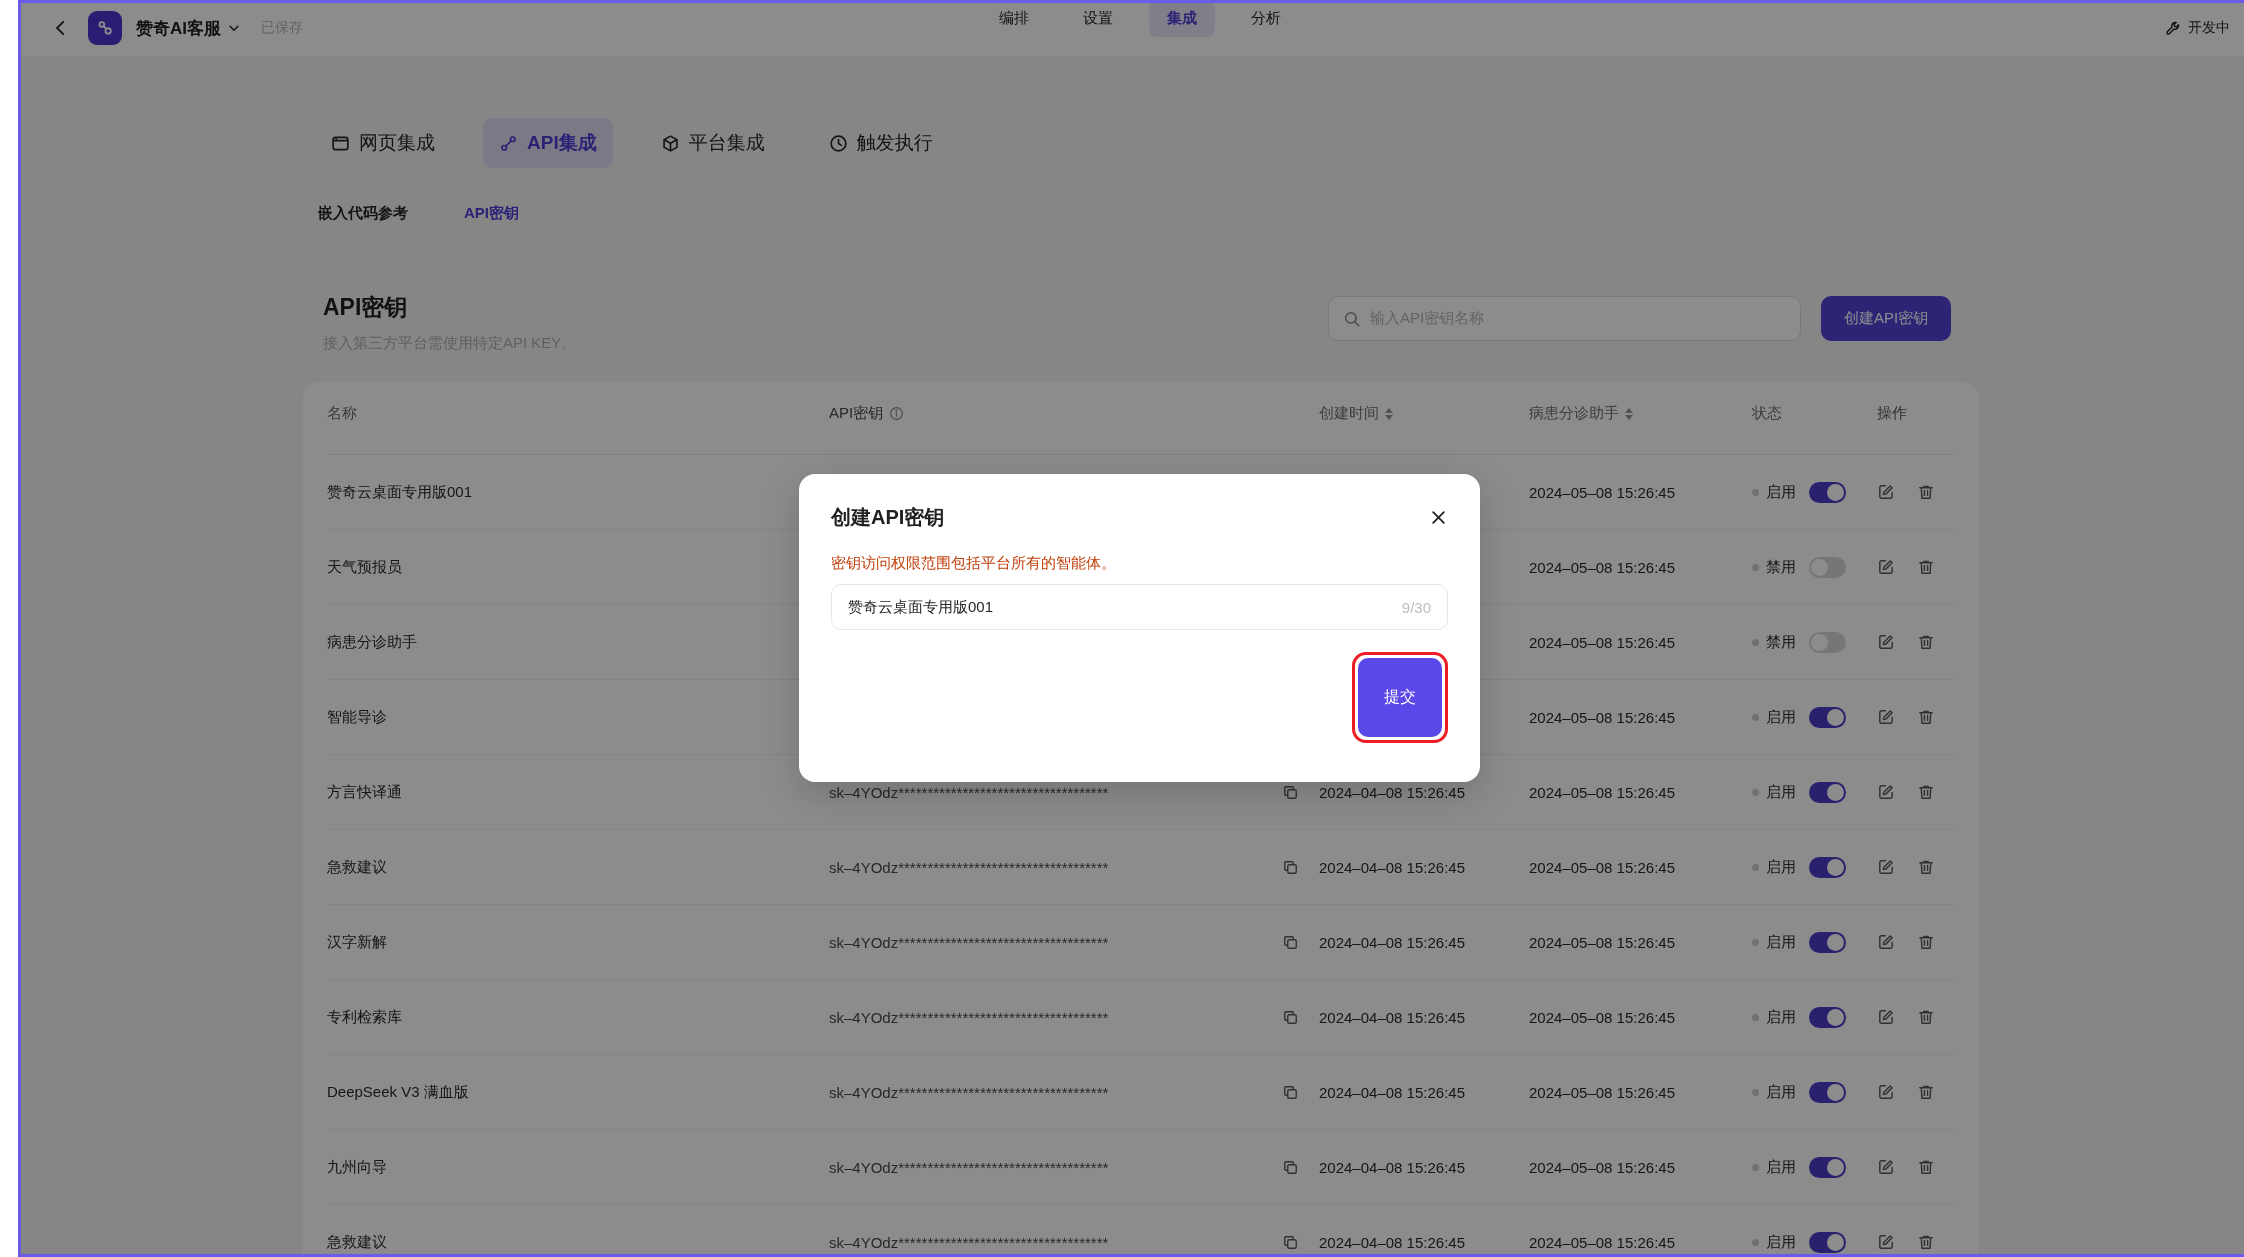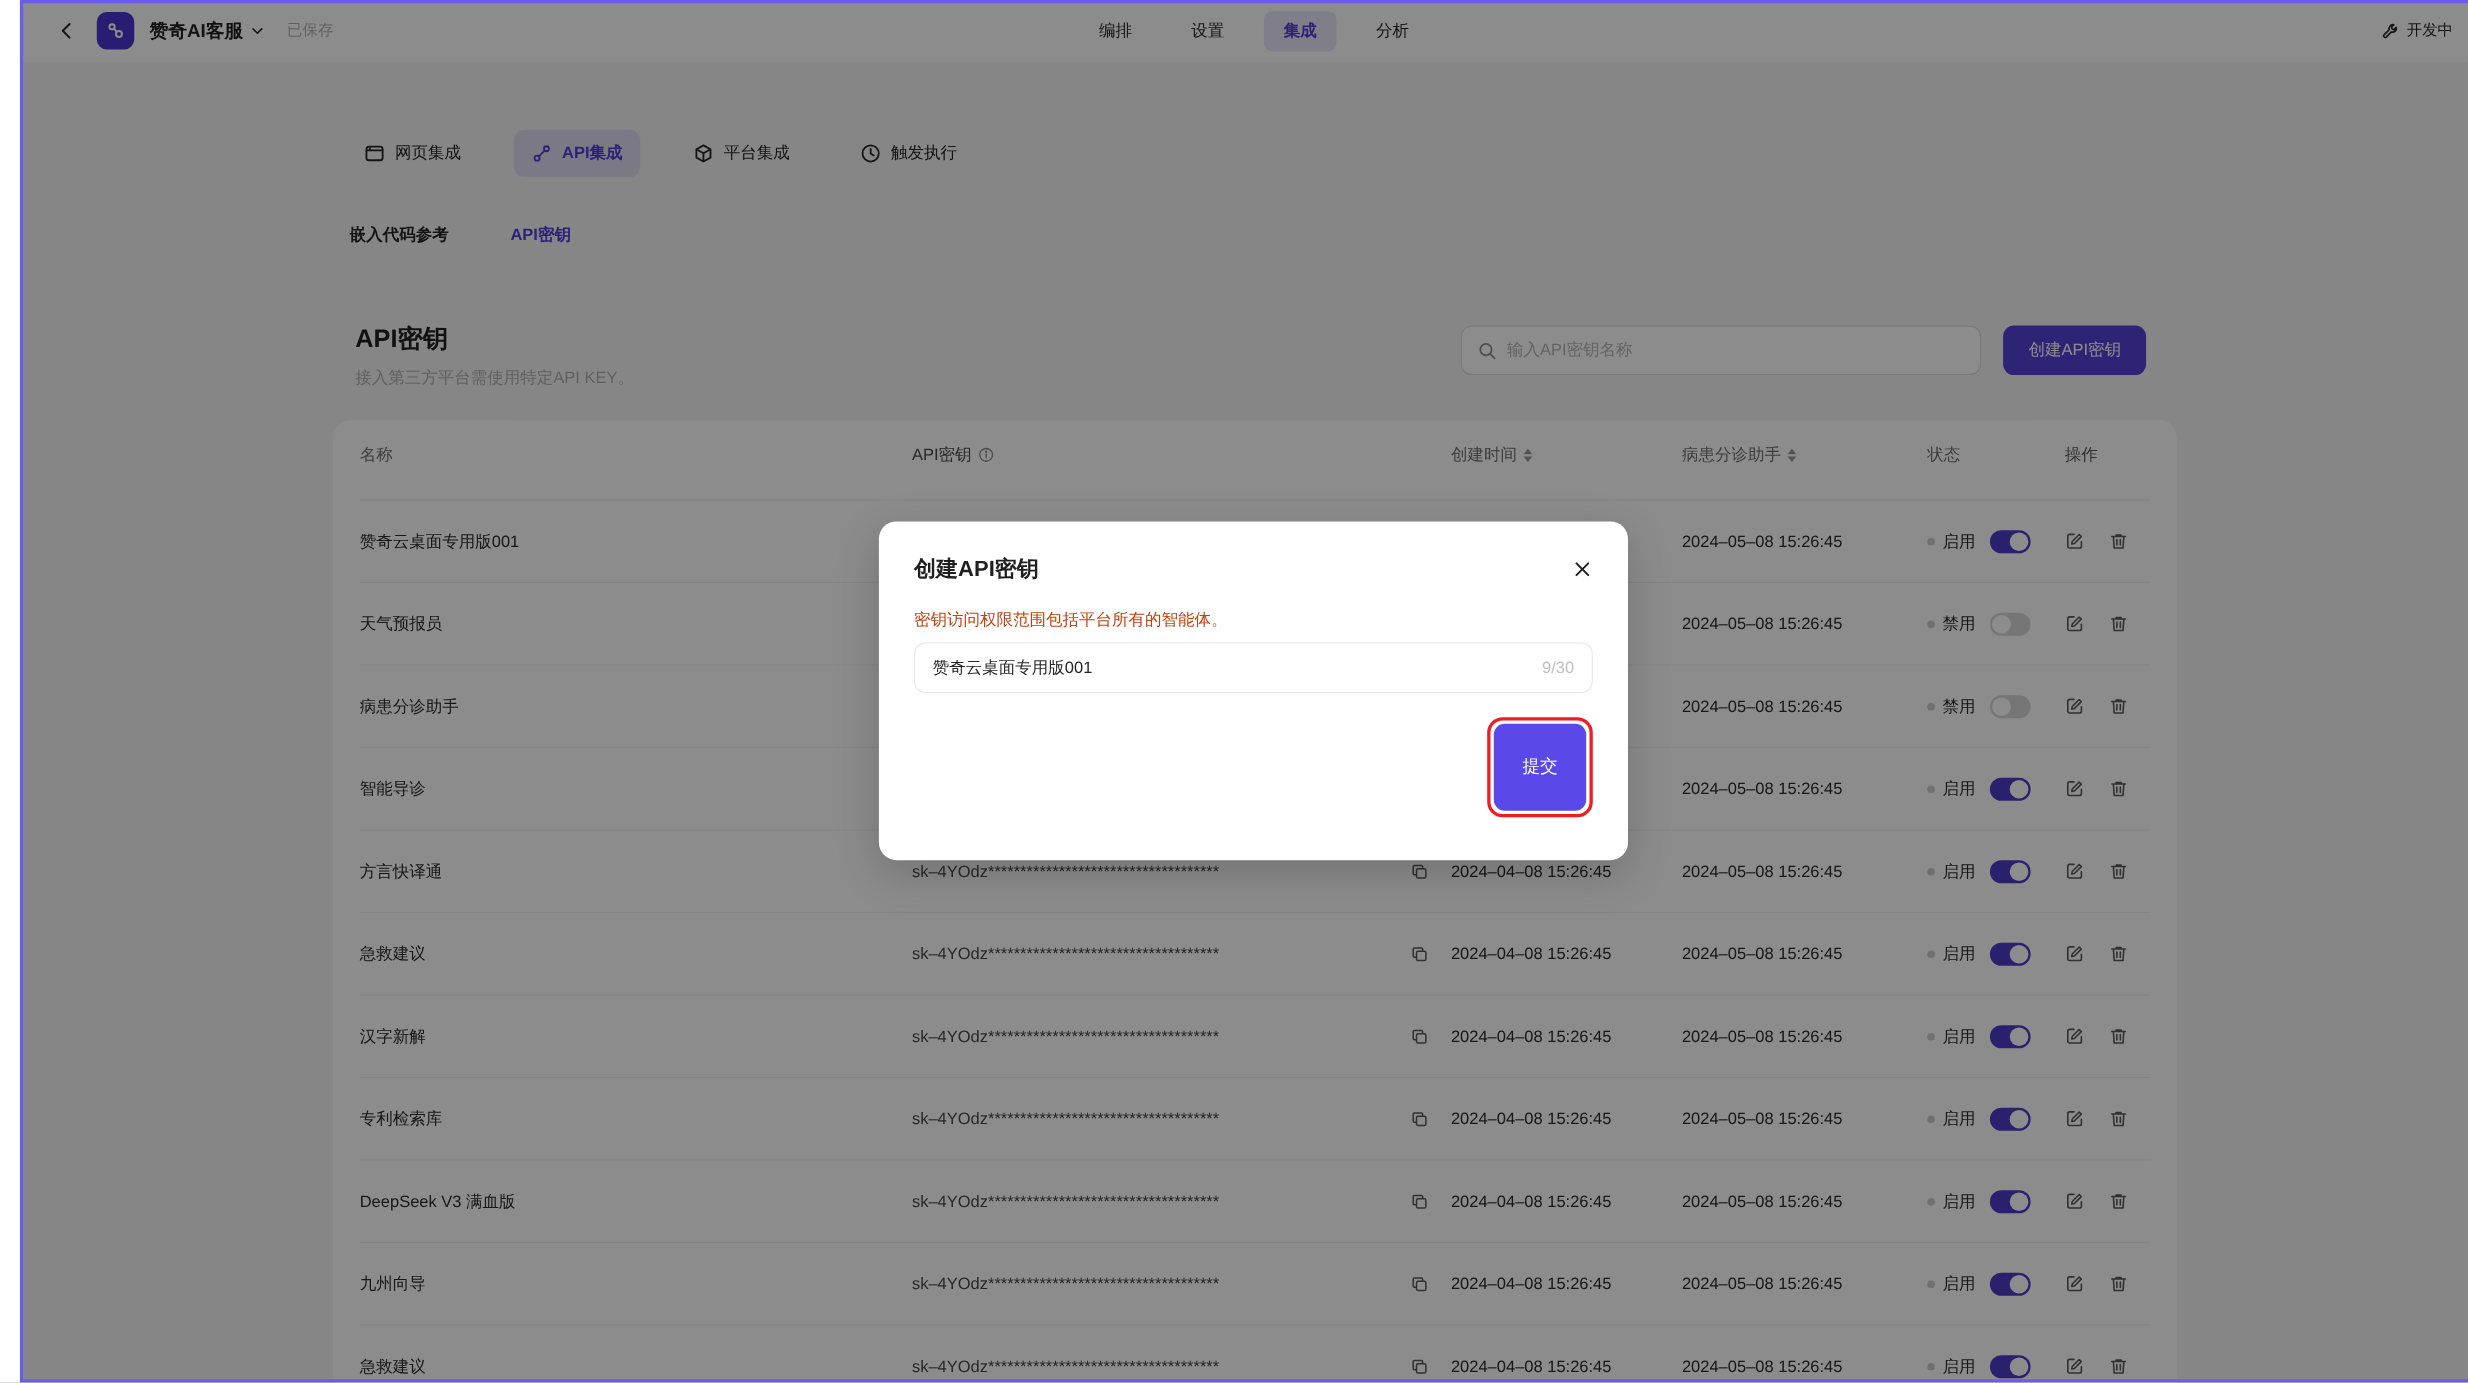--- a/index.html
+++ b/index.html
@@ -10,28 +10,28 @@
   
   .frame-accent { position:absolute; inset:0; border:3px solid #6a5be9; z-index:100; pointer-events:none; }
 
   
   .header { position:absolute; top:0; left:0; width:2244px; height:56px; background:#ffffff; z-index:1; }
   .header-left { position:absolute; left:30px; top:0; height:56px; display:flex; align-items:center; gap:14px; }
   .back-btn { width:26px; height:26px; display:flex; align-items:center; justify-content:center; color:#262626; cursor:pointer; }
   .app-logo { width:34px; height:34px; border-radius:9px; background:#4b35d2; display:flex; align-items:center; justify-content:center; }
   .app-title { font-size:17px; font-weight:700; color:#1f1f1f; display:flex; align-items:center; gap:6px; }
   .saved { font-size:14px; color:#b3b3b3; margin-left:6px; }
-  .header-nav { position:absolute; left:50%; transform:translateX(-50%); top:0; height:56px; display:flex; align-items:center; gap:18px; }
+  .header-nav { position:absolute; left:50%; transform:translateX(-50%); top:0; height:56px; display:flex; align-items:flex-start; gap:18px; }
   .nav-tab { font-size:15px; color:#262626; padding:9px 18px; border-radius:8px; cursor:pointer; }
   .nav-tab.active { color:#4f3ed8; background:rgba(82,61,217,0.12); font-weight:600; }
   .header-right { position:absolute; right:32px; top:0; height:56px; display:flex; align-items:center; gap:7px; font-size:14px; color:#262626; }
 
   
   .integ-tabs { position:absolute; left:297px; top:118px; display:flex; align-items:center; gap:32px; }
-  .integ-tab { display:flex; align-items:flex-start; gap:9px; font-size:15px; color:#262626; padding:12px 16px; border-radius:10px; cursor:pointer; }
+  .integ-tab { display:flex; align-items:center; gap:9px; font-size:19px; color:#262626; padding:12px 16px; border-radius:10px; cursor:pointer; }
   .integ-tab .ic { color:#262626; display:flex; }
   .integ-tab.active { background:rgba(82,61,217,0.12); color:#4f3ed8; font-weight:600; }
   .integ-tab.active .ic { color:#4f3ed8; }
 
   
   .sub-tabs { position:absolute; left:300px; top:204px; display:flex; align-items:center; gap:56px; }
   .sub-tab { font-size:15px; font-weight:600; color:#262626; cursor:pointer; }
   .sub-tab.active { color:#4f3ed8; }
 
   

